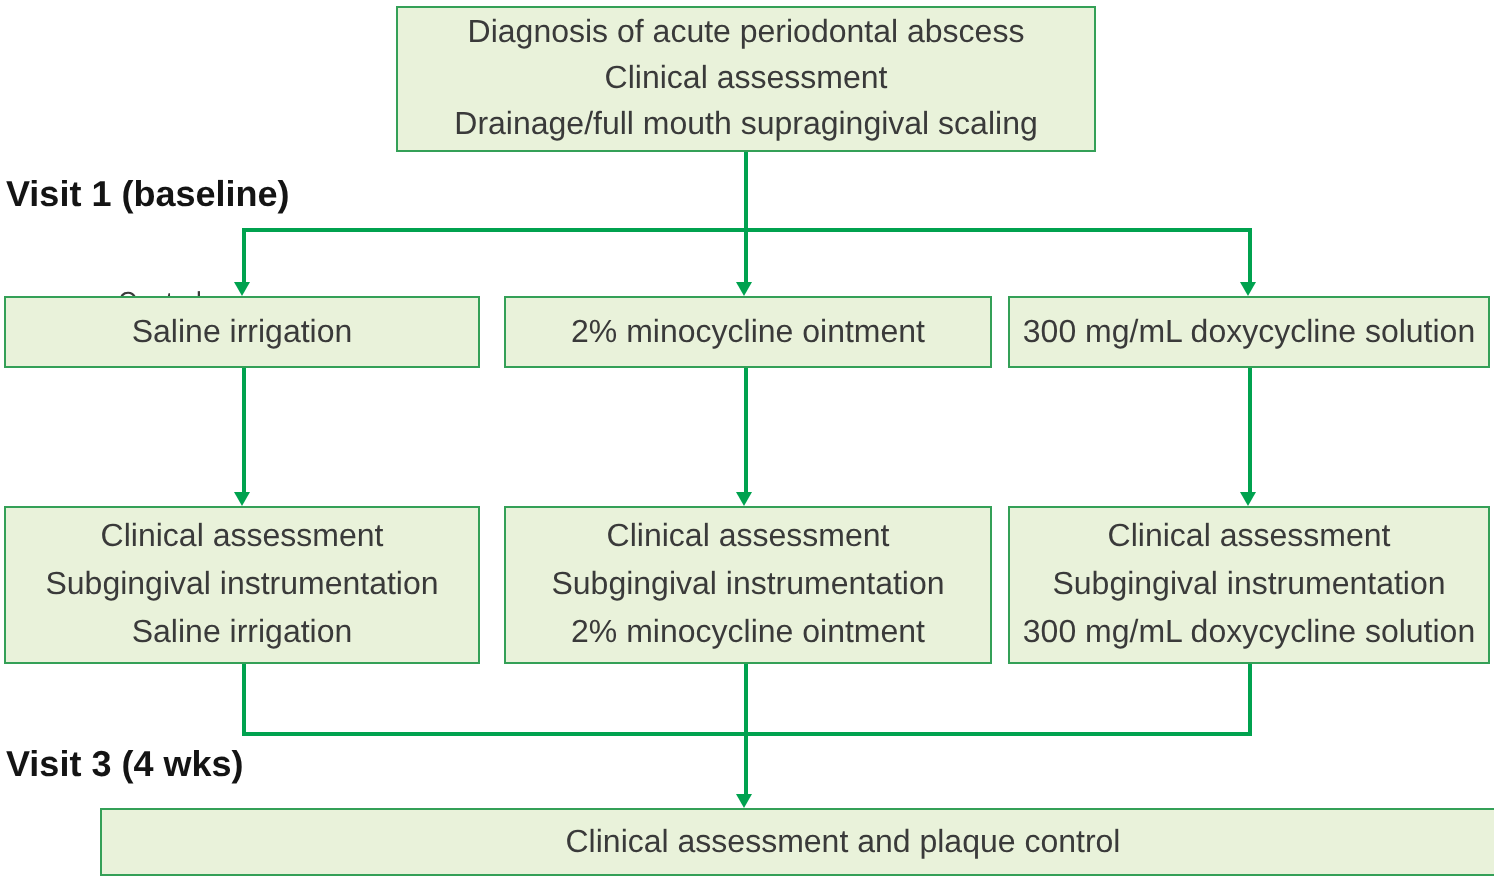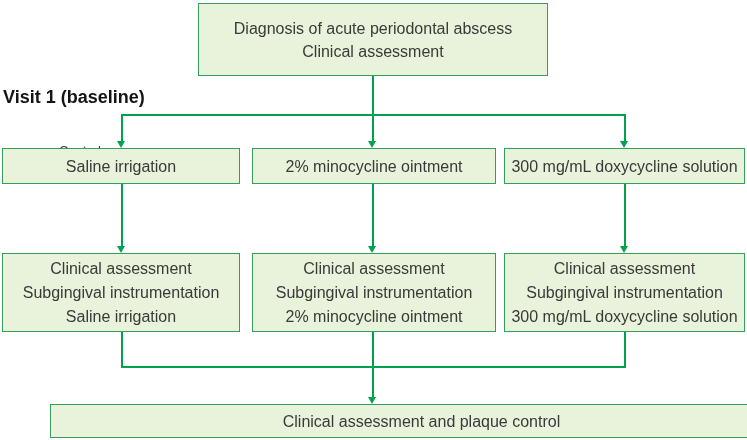--- a/index.html
+++ b/index.html
@@ -58,23 +58,25 @@
   }
 </style>
 </head>
 <body>
 
 <div id="stage">
 
   <div class="box" style="left:198px;top:3px;width:350px;height:73px;">
     <div class="ln">Diagnosis of acute periodontal abscess</div>
     <div class="ln">Clinical assessment</div>
+    <div class="ln">Drainage/full mouth supragingival scaling</div>
   </div>
 
   <div class="stage-label" style="left:3px;top:87px;">Visit 1 (baseline)</div>
+  <div class="stage-label" style="left:3px;top:372px;">Visit 3 (4 wks)</div>
 
   <div class="vline" style="left:372px;top:76px;height:65px;"></div>
   <div class="hline" style="left:121px;top:114px;width:504px;"></div>
   <div class="vline" style="left:121px;top:114px;height:27px;"></div>
   <div class="vline" style="left:624px;top:114px;height:27px;"></div>
   <div class="arrowhead" style="left:117.25px;top:141px;"></div>
   <div class="arrowhead" style="left:368.25px;top:141px;"></div>
   <div class="arrowhead" style="left:620.25px;top:141px;"></div>
 
   <div class="arm-label" style="left:35px;top:121px;">Control</div>

